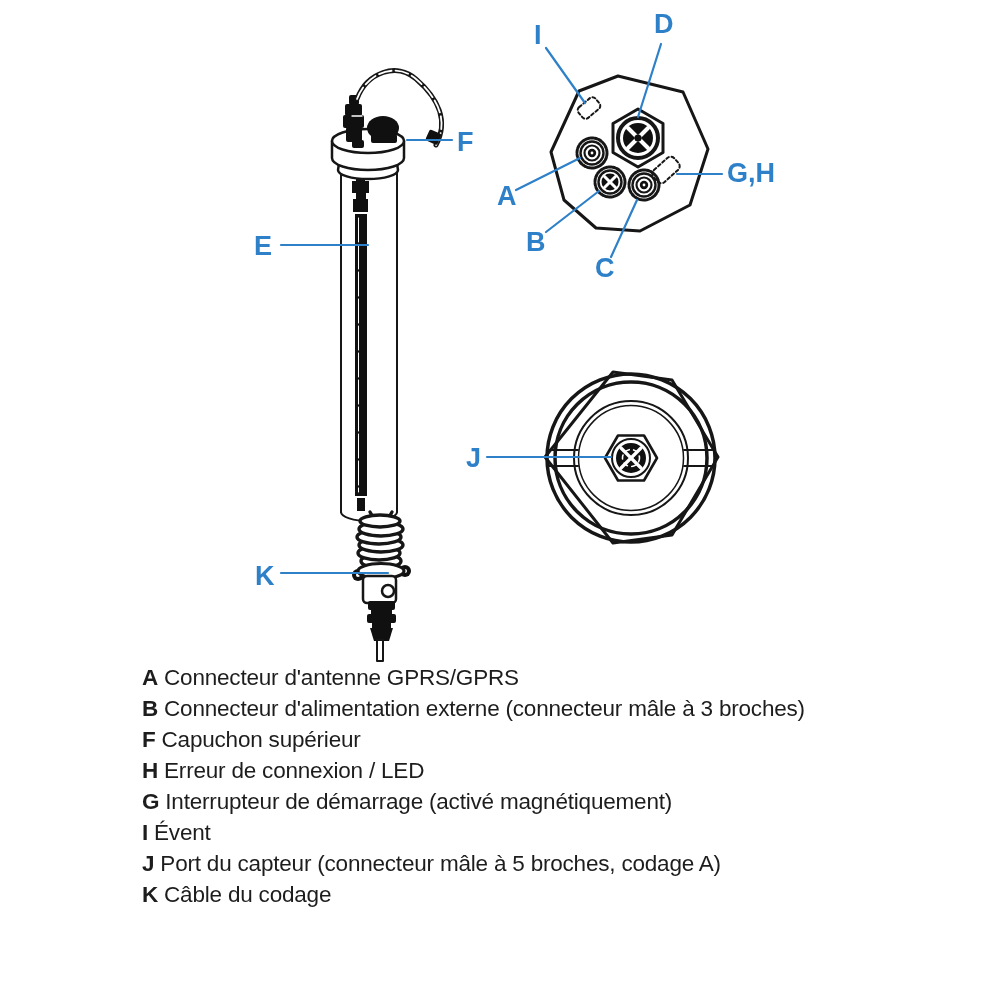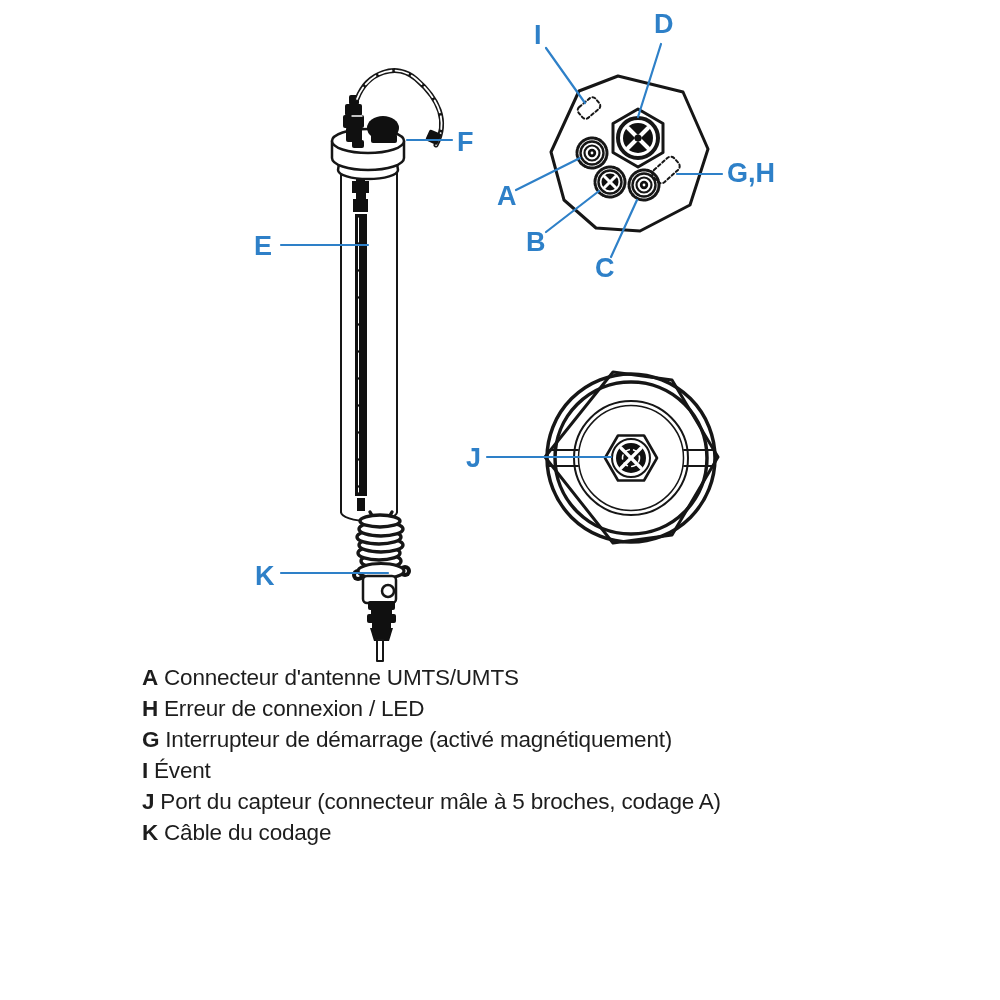--- a/index.html
+++ b/index.html
@@ -215,21 +215,23 @@
       <text x="595" y="277">C</text>
       <text x="727" y="182">G,H</text>
       <text x="457" y="151">F</text>
       <text x="254" y="255">E</text>
       <text x="255" y="585">K</text>
       <text x="466" y="467">J</text>
     </g>
   </svg>
 
   <div class="legend">
-    <div class="legend-row"><b>A</b><span>Connecteur d'antenne UMTS/UMTS</span></div>
+    <div class="legend-row"><b>A</b><span>Connecteur d'antenne GPRS/GPRS</span></div>
+    <div class="legend-row"><b>B</b><span>Connecteur d'alimentation externe (connecteur mâle à 3 broches)</span></div>
+    <div class="legend-row"><b>F</b><span>Capuchon supérieur</span></div>
     <div class="legend-row"><b>H</b><span>Erreur de connexion / LED</span></div>
     <div class="legend-row"><b>G</b><span>Interrupteur de démarrage (activé magnétiquement)</span></div>
     <div class="legend-row"><b>I</b><span>Évent</span></div>
     <div class="legend-row"><b>J</b><span>Port du capteur (connecteur mâle à 5 broches, codage A)</span></div>
     <div class="legend-row"><b>K</b><span>Câble du codage</span></div>
   </div>
 
 </div>
 
 </body></html>

